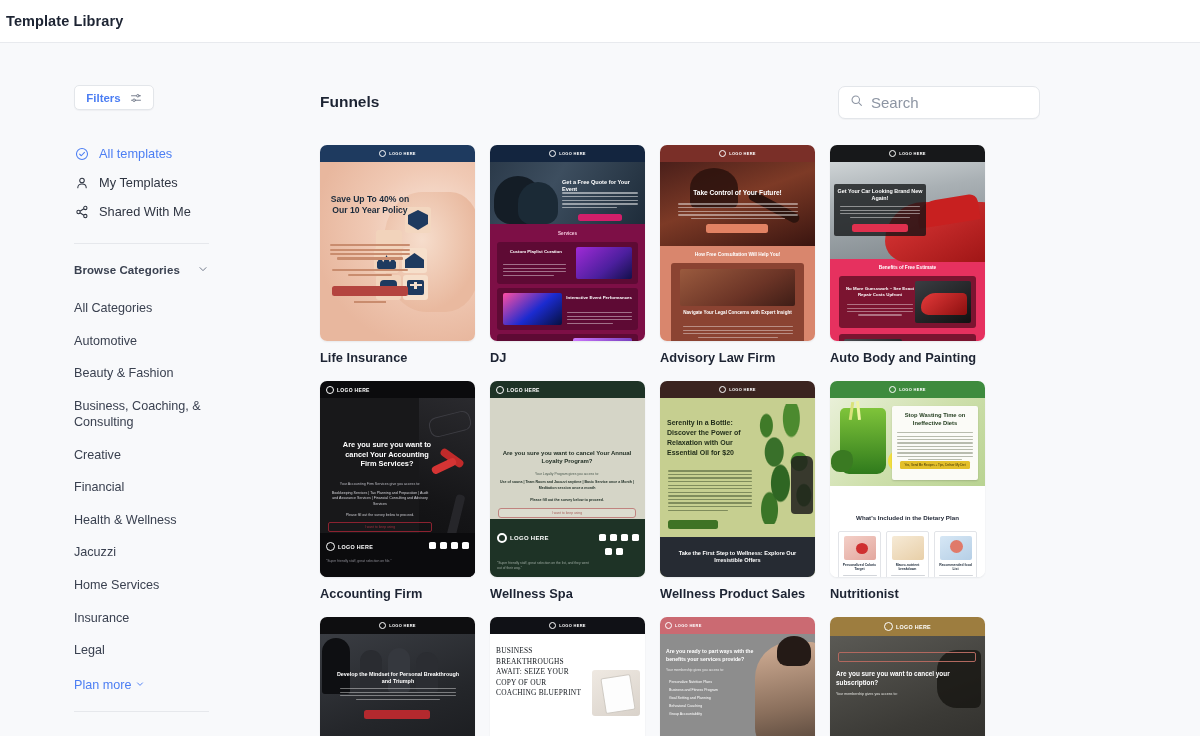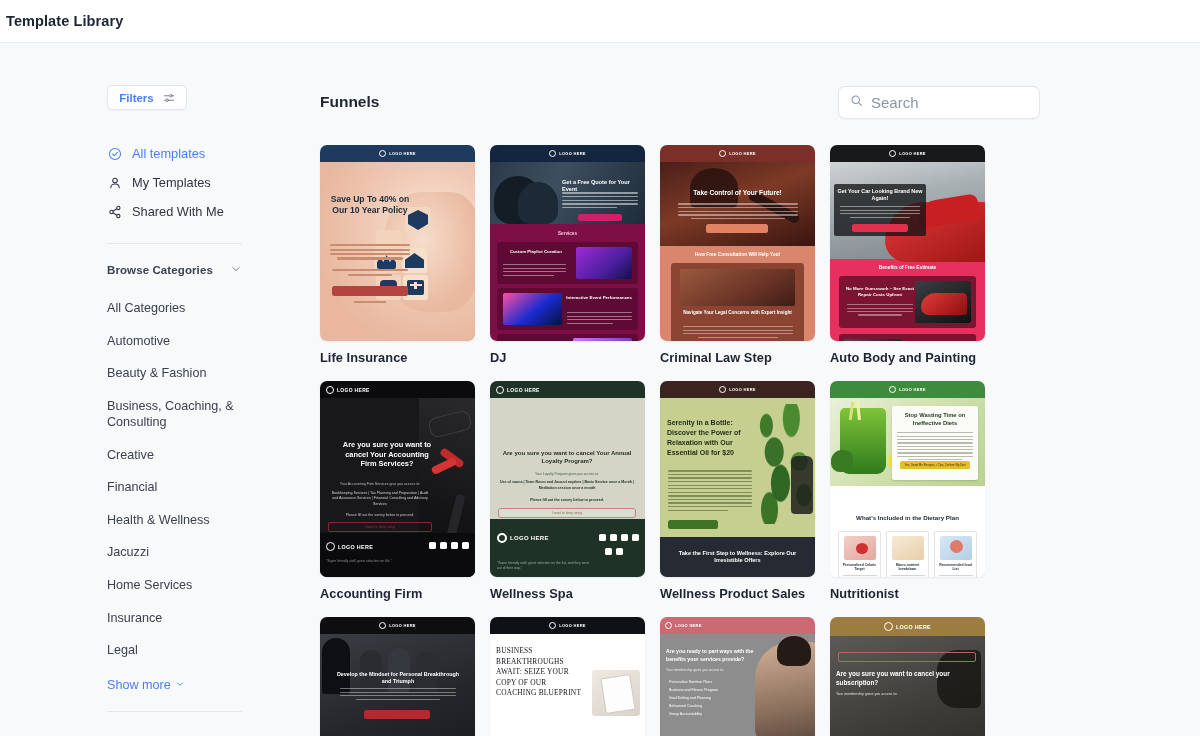--- a/index.html
+++ b/index.html
@@ -26,21 +26,21 @@
   
   .page {
     display: flex;
     height: 693px;
     padding-top: 42px;
   }
 
   
   .sidebar {
     width: 320px;
-    padding-left: 107px;
+    padding-left: 74px;
     flex: 0 0 320px;
   }
   .filters-btn {
     width: 80px; height: 25px;
     background: #fff;
     border: 1px solid #e3e6ea;
     border-radius: 5px;
     display: flex; align-items: center; justify-content: center; gap: 9px;
     box-shadow: 0 1px 1px rgba(16,24,40,.04);
     cursor: pointer;
@@ -228,21 +228,21 @@
       <div class="cat">Beauty &amp; Fashion</div>
       <div class="cat">Business, Coaching, &amp; Consulting</div>
       <div class="cat">Creative</div>
       <div class="cat">Financial</div>
       <div class="cat">Health &amp; Wellness</div>
       <div class="cat">Jacuzzi</div>
       <div class="cat">Home Services</div>
       <div class="cat">Insurance</div>
       <div class="cat">Legal</div>
       <div class="showmore">
-        <span>Show more</span>
+        <span>Plan more</span>
         <span>
           <svg width="10" height="10" viewBox="0 0 16 16" fill="none" stroke="#4c7ef3" stroke-width="1.5" stroke-linecap="round" stroke-linejoin="round">
             <polyline points="4,6.2 8,10.2 12,6.2"></polyline>
           </svg>
         </span>
       </div>
     </div>
 
     <div class="divider" style="margin-top:18px;"></div>
 
@@ -394,21 +394,21 @@
                   <div class="ln" style="background:rgba(255,255,255,.4);width:100%;height:1.3px"></div>
                   <div class="ln" style="background:rgba(255,255,255,.4);width:100%;height:1.3px"></div>
                   <div class="ln" style="background:rgba(255,255,255,.4);width:100%;height:1.3px"></div>
                   <div class="ln" style="background:rgba(255,255,255,.4);width:72%;margin-left:14%;height:1.3px"></div>
                 </div>
               </div>
 
             </div>
           </div>
         </div>
-        <div class="card-title">Criminal Law Step</div>
+        <div class="card-title">Advisory Law Firm</div>
       </div>
 
       <div class="card">
         <div class="thumb">
           <div class="tp">
             <div class="tp-bar" style="background:#17181a">
               <span class="tp-logo-dot"></span>
               <span class="tp-logo-txt">LOGO HERE</span>
             </div>
             <div class="tp-body" style="background:#e6315f">

